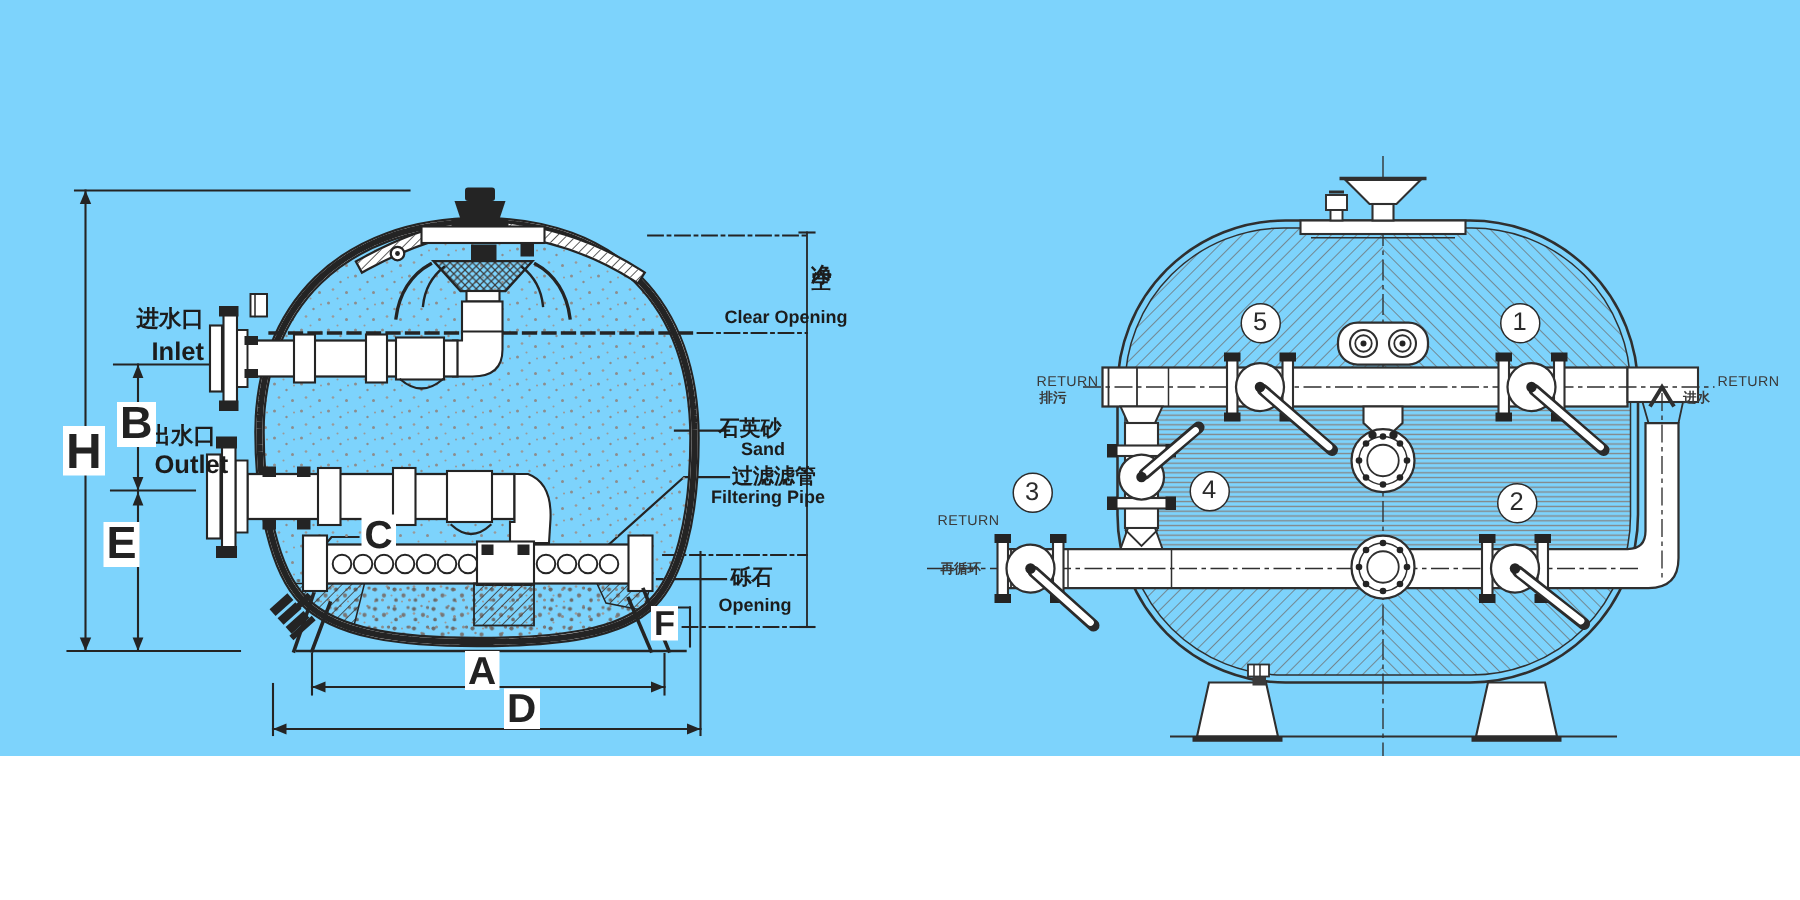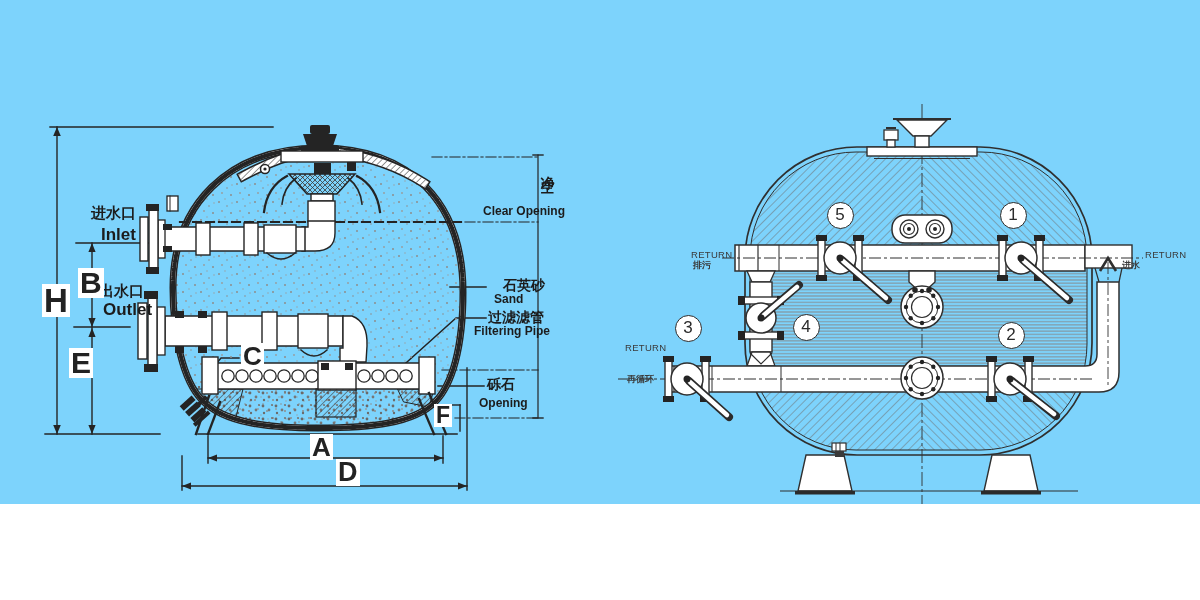--- a/index.html
+++ b/index.html
@@ -437,21 +437,21 @@
 <div class="lb dim" style="left:42px;top:284px;font-size:33px">H</div>
 <div class="lb dim" style="left:78px;top:268px;font-size:30px">B</div>
 <div class="lb dim" style="left:69px;top:348px;font-size:30px">E</div>
 <div class="lb dim" style="left:241px;top:343px;font-size:26px">C</div>
 <div class="lb dim" style="left:310px;top:434px;font-size:26px">A</div>
 <div class="lb dim" style="left:336px;top:459px;font-size:27px">D</div>
 <div class="lb dim" style="left:434px;top:404px;font-size:23px">F</div>
 
 <div class="lb ann-cn vert" style="left:541px;top:165px">净空</div>
 <div class="lb ann-en" style="left:483px;top:205px">Clear Opening</div>
-<div class="lb ann-cn" style="left:503px;top:278px">石英砂</div>
+<div class="lb ann-cn" style="left:479px;top:278px">石英砂</div>
 <div class="lb ann-en" style="left:494px;top:293px">Sand</div>
 <div class="lb ann-cn" style="left:488px;top:310px">过滤滤管</div>
 <div class="lb ann-en" style="left:474px;top:325px">Filtering Pipe</div>
 <div class="lb ann-cn" style="left:487px;top:377px">砾石</div>
 <div class="lb ann-en" style="left:479px;top:397px">Opening</div>
 
 <div class="lb port" style="left:691px;top:250px">RETURN</div>
 <div class="lb port-cn" style="left:693px;top:261px">排污</div>
 <div class="lb port" style="left:1145px;top:250px">RETURN</div>
 <div class="lb port-cn" style="left:1122px;top:261px">进水</div>

